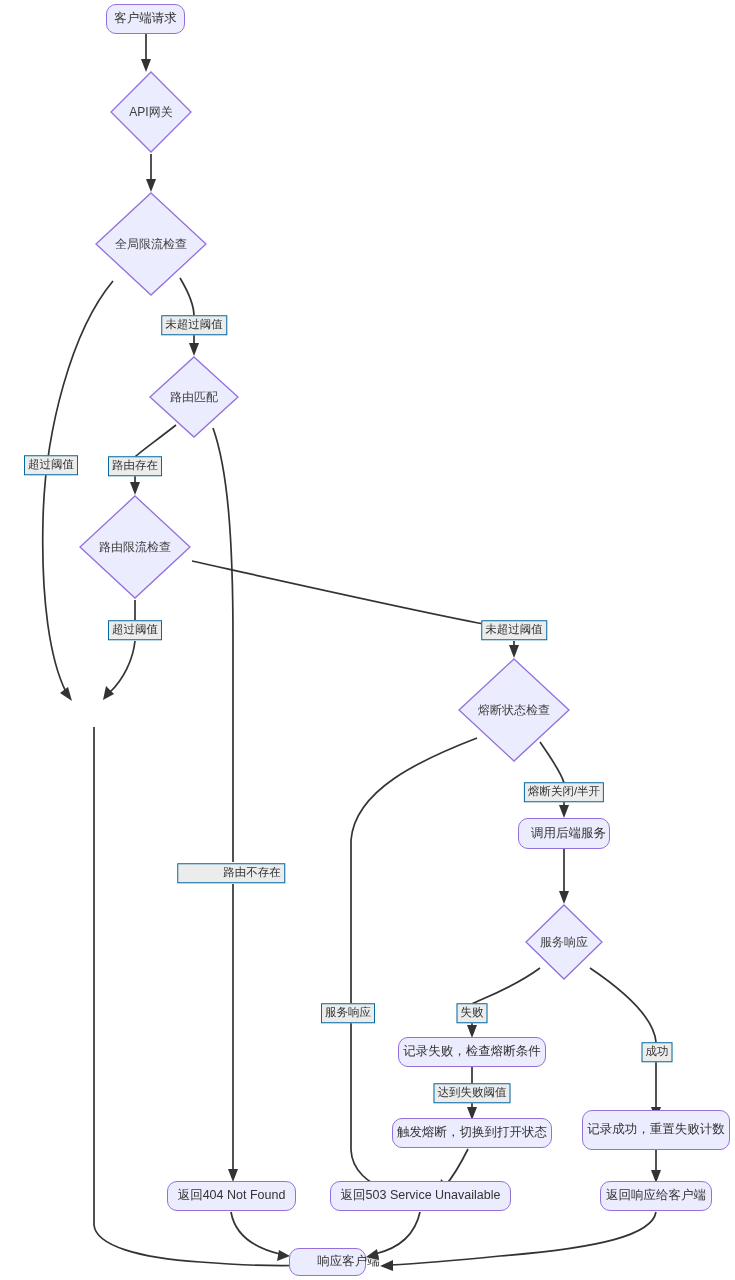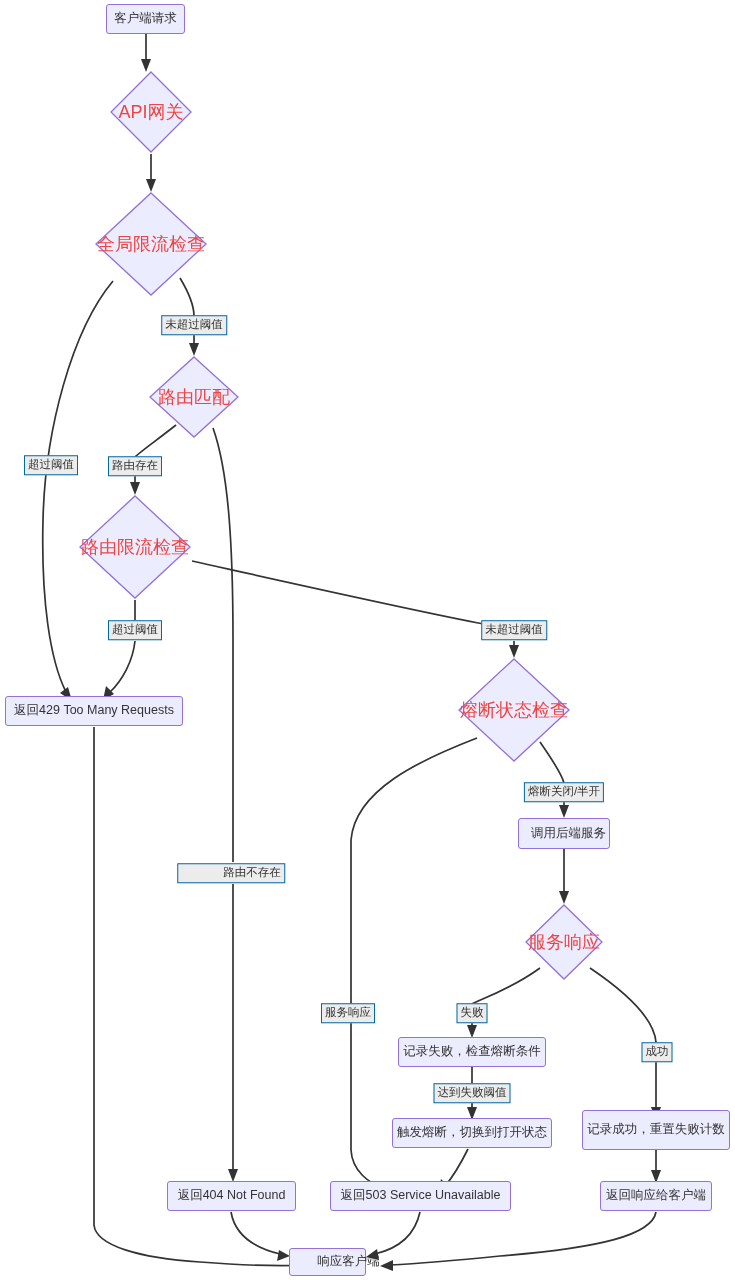--- a/index.html
+++ b/index.html
@@ -40,21 +40,21 @@
     align-items: center;
     justify-content: center;
     color: #333333;
     font-size: 12.5px;
     line-height: 1.1;
     white-space: nowrap;
   }
   .node-rect {
     background: #ececff;
     border: 1.3px solid #9370db;
-    border-radius: 3px;
+    border-radius: 10px;
     text-align: right;
   }
   .node-diamond-wrap {
     position: absolute;
     display: flex;
     align-items: center;
     justify-content: center;
   }
   .node-diamond-shape {
     position: absolute;
@@ -64,22 +64,22 @@
     height: 100%;
   }
   .node-diamond-shape polygon {
     fill: #ececff;
     stroke: #9370db;
     stroke-width: 1.3px;
   }
   .node-diamond-label {
     position: relative;
     z-index: 2;
-    color: #ef4444;
-    font-size: 18px;
+    color: #404040;
+    font-size: 12px;
     white-space: nowrap;
   }
   .edge-label {
     position: absolute;
     box-sizing: border-box;
     background: #ececec;
     border: 1px solid #0369a1;
     color: #333333;
     font-size: 11.5px;
     line-height: 1;
@@ -192,23 +192,20 @@
     <span class="node-diamond-label">路由匹配</span>
   </div>
 
   <div class="node-diamond-wrap" style="left:78px; top:494px; width:114px; height:106px;">
     <svg class="node-diamond-shape" viewBox="0 0 114 106" preserveAspectRatio="none">
       <polygon points="57,2 112,53 57,104 2,53"></polygon>
     </svg>
     <span class="node-diamond-label">路由限流检查</span>
   </div>
 
-  <div class="node node-rect" style="left:5px; top:696px; width:178px; height:30px;">
-    <span>返回429 Too Many Requests</span>
-  </div>
 
   <div class="node-diamond-wrap" style="left:457px; top:657px; width:114px; height:106px;">
     <svg class="node-diamond-shape" viewBox="0 0 114 106" preserveAspectRatio="none">
       <polygon points="57,2 112,53 57,104 2,53"></polygon>
     </svg>
     <span class="node-diamond-label">熔断状态检查</span>
   </div>
 
   <div class="node node-rect" style="left:518px; top:818px; width:92px; height:31px;padding-left:9px;">
     <span>调用后端服务</span>

